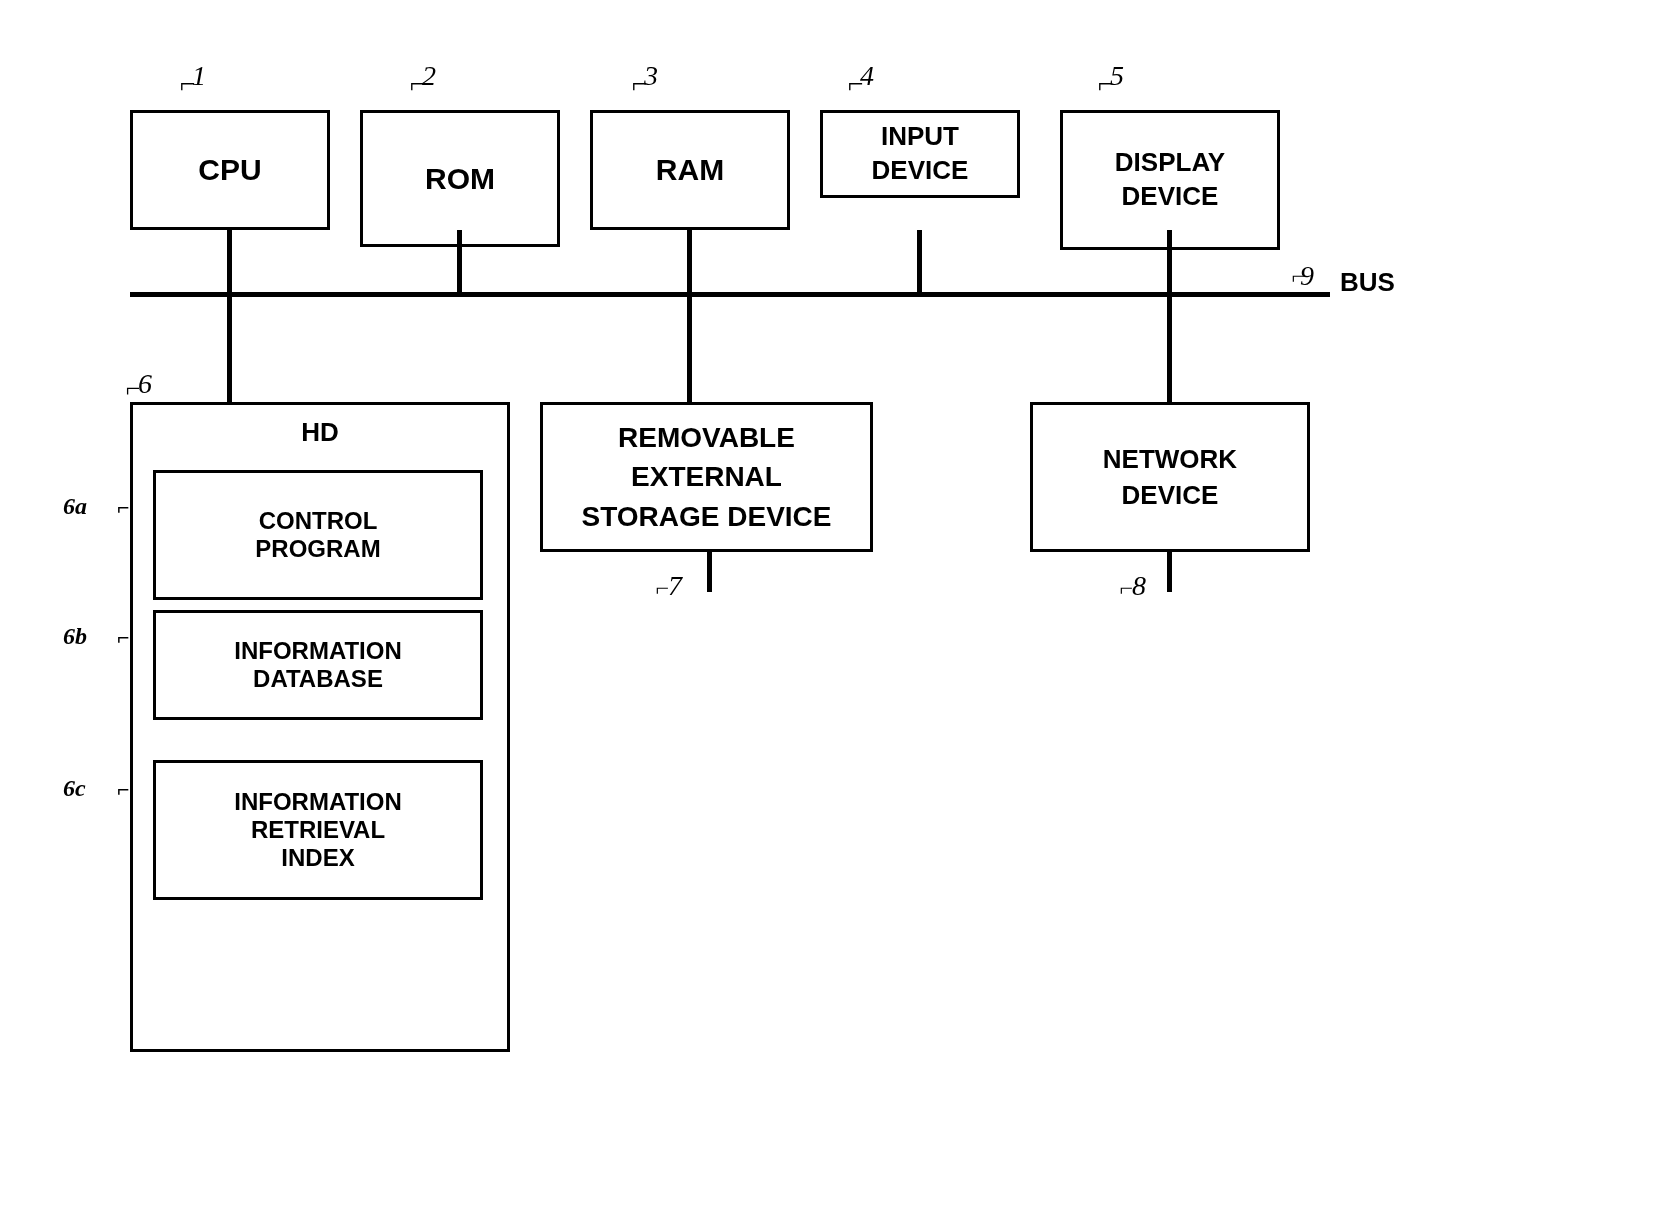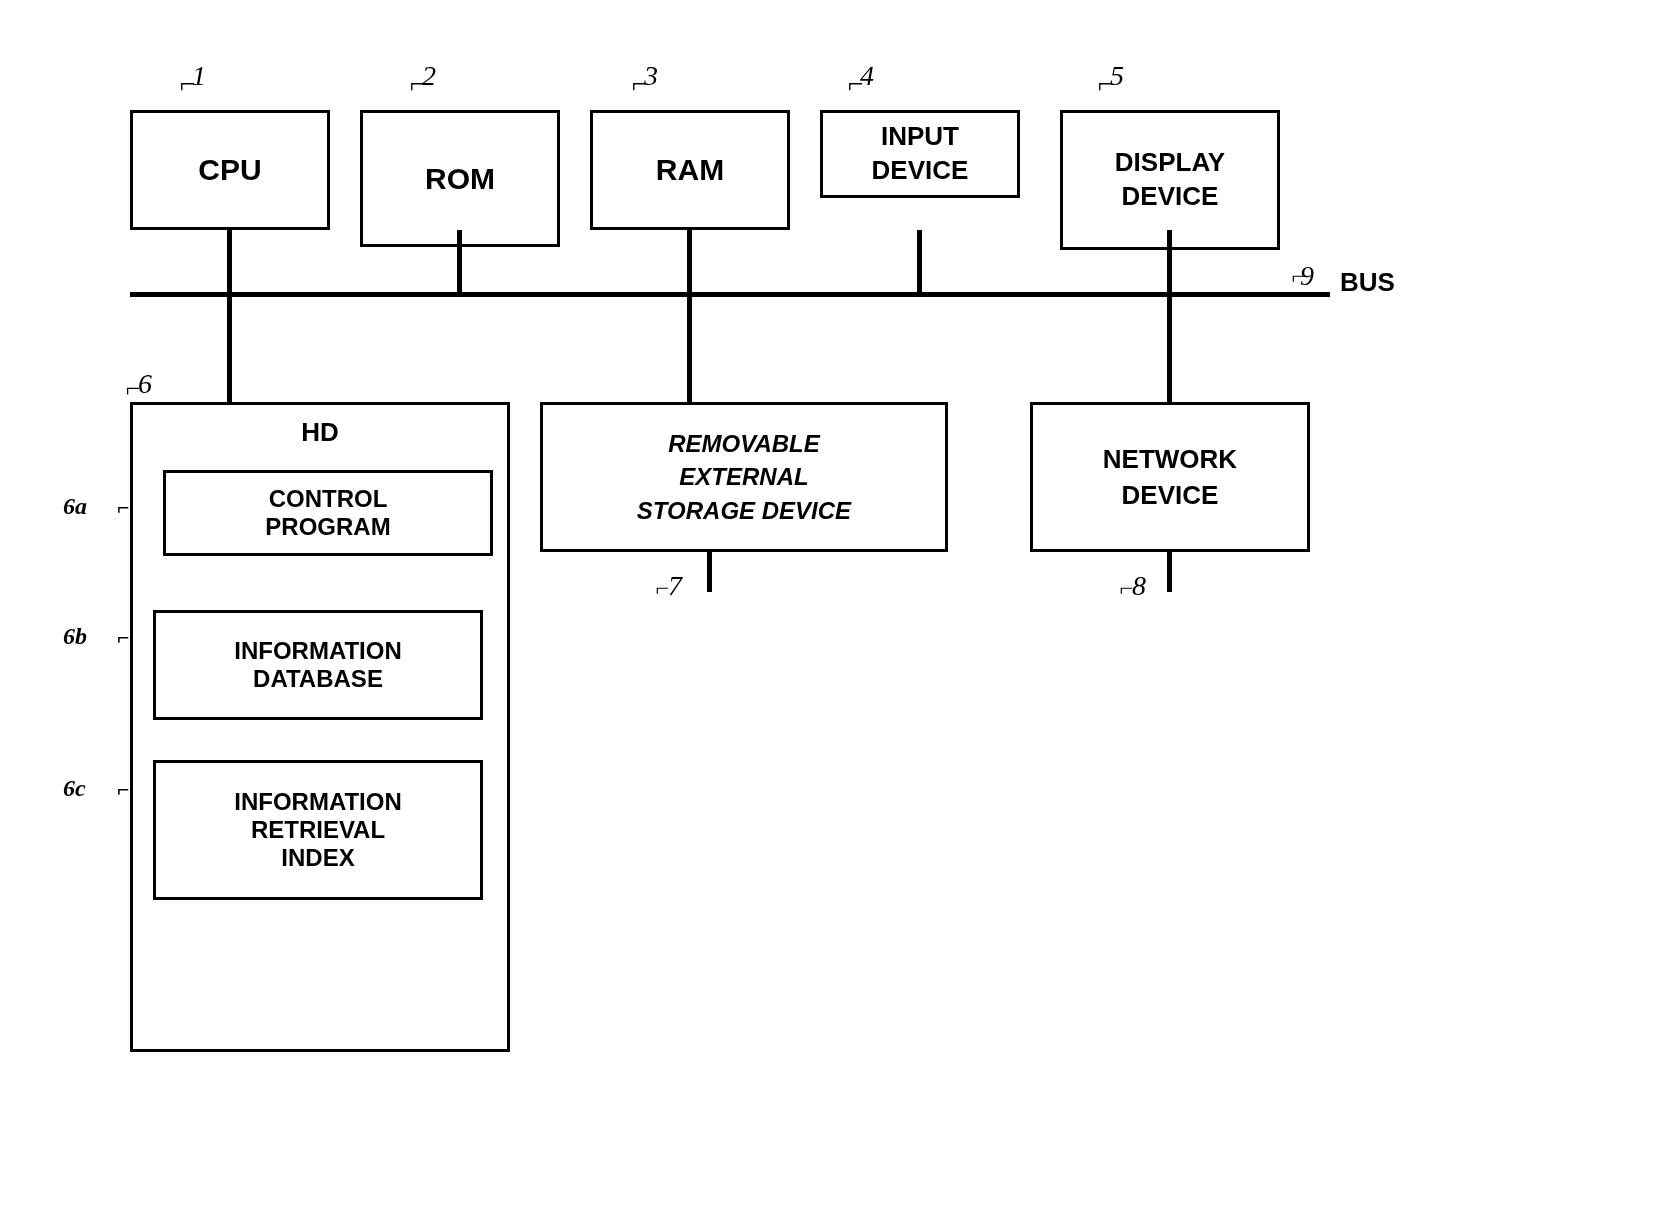--- a/index.html
+++ b/index.html
@@ -126,40 +126,40 @@
   <div class="v-line" style="position:absolute; top:232px; left:607px; height:110px;"></div>
 
   <div class="v-line" style="position:absolute; top:232px; left:1087px; height:110px;"></div>
 
   <div class="component-box" style="position:absolute; top:342px; left:50px; width:380px; height:650px; font-size:24px; align-items:flex-start; padding:12px 15px; font-weight:bold;">
     <span style="font-size:26px; font-weight:bold;">HD</span>
 
     <span class="sub-label" style="position:absolute; top:88px; left:-70px;">6a</span>
     <span style="position:absolute; top:90px; left:-16px; font-size:22px; font-family:'Times New Roman',serif; font-style:italic;">⌐</span>
 
-    <div class="component-box" style="position:absolute; top:65px; left:30px; width:330px; height:86px; font-size:24px;">
+    <div class="component-box" style="position:absolute; top:65px; left:20px; width:330px; height:130px; font-size:24px;">
       <span>CONTROL<br>PROGRAM</span>
     </div>
 
     <span class="sub-label" style="position:absolute; top:218px; left:-70px;">6b</span>
     <span style="position:absolute; top:220px; left:-16px; font-size:22px; font-family:'Times New Roman',serif; font-style:italic;">⌐</span>
 
     <div class="component-box" style="position:absolute; top:205px; left:20px; width:330px; height:110px; font-size:24px;">
       <span>INFORMATION<br>DATABASE</span>
     </div>
 
     <span class="sub-label" style="position:absolute; top:370px; left:-70px;">6c</span>
     <span style="position:absolute; top:372px; left:-16px; font-size:22px; font-family:'Times New Roman',serif; font-style:italic;">⌐</span>
 
     <div class="component-box" style="position:absolute; top:355px; left:20px; width:330px; height:140px; font-size:24px;">
       <span>INFORMATION<br>RETRIEVAL<br>INDEX</span>
     </div>
   </div>
 
-  <div class="component-box" style="position:absolute; top:342px; left:460px; width:408px; height:150px; font-size:24px; line-height:1.4;font-style:italic;">
+  <div class="component-box" style="position:absolute; top:342px; left:460px; width:333px; height:150px; font-size:28px; line-height:1.4;">
     <span>REMOVABLE<br>EXTERNAL<br>STORAGE DEVICE</span>
   </div>
 
   <span class="label-number" style="top:510px; left:588px;">7</span>
   <span style="position:absolute; top:515px; left:574px; font-size:24px; font-family:'Times New Roman',serif; font-style:italic;">⌐</span>
 
   <div class="v-line" style="position:absolute; top:492px; left:627px; height:40px;"></div>
 
   <div class="component-box" style="position:absolute; top:342px; left:950px; width:280px; height:150px; font-size:26px; line-height:1.4;">
     <span>NETWORK<br>DEVICE</span>

